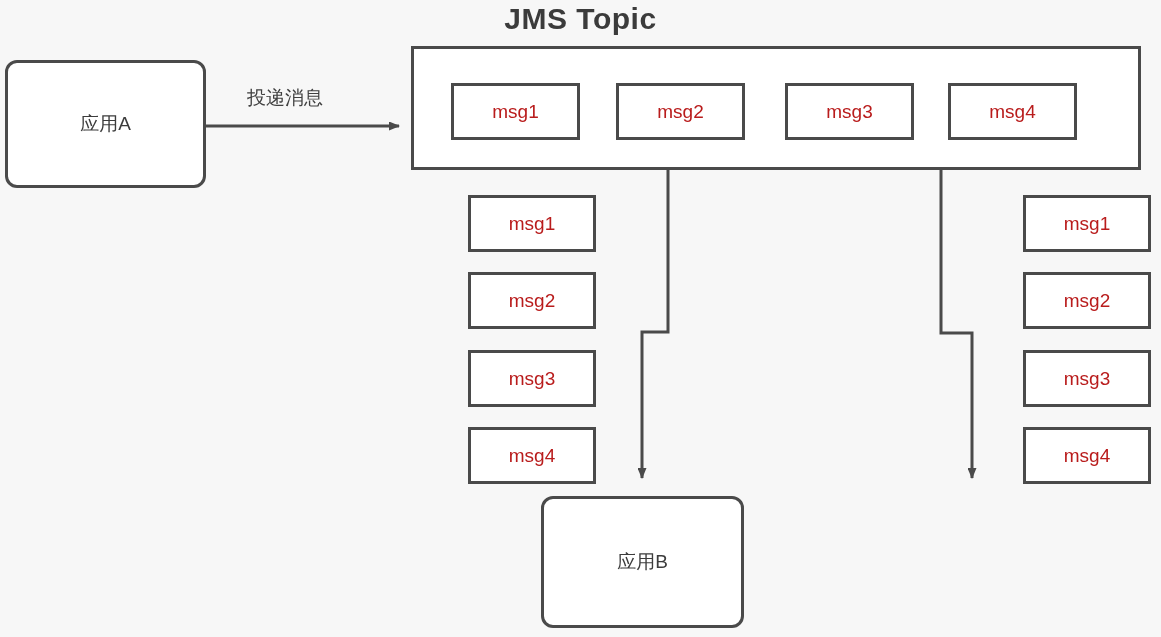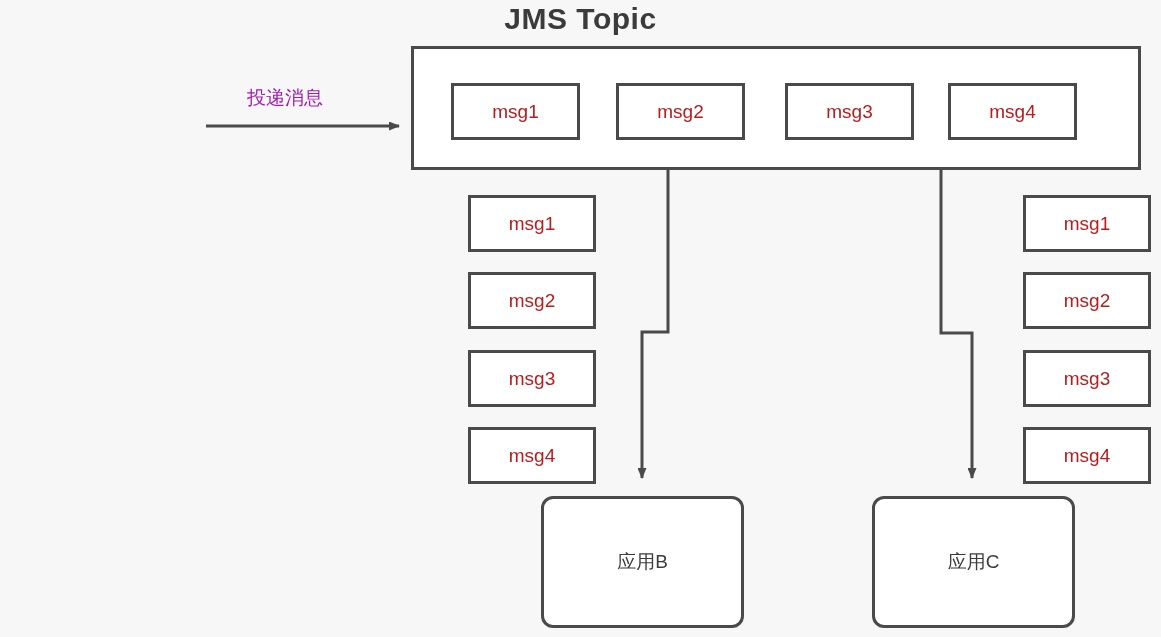--- a/index.html
+++ b/index.html
@@ -60,21 +60,21 @@
     justify-content: center;
   }
   .msg-box .label {
     font-size: 19px;
     color: #b91c1c;
   }
 
   .edge-label {
     position: absolute;
     font-size: 19px;
-    color: #a21caf;
+    color: #404040;
     white-space: nowrap;
   }
 
   svg.wires {
     position: absolute;
     left: 0;
     top: 0;
     width: 1161px;
     height: 637px;
     pointer-events: none;
@@ -91,20 +91,23 @@
     <defs>
       <marker id="arrowhead" markerWidth="11" markerHeight="9" refX="10" refY="4.5" orient="auto" markerUnits="userSpaceOnUse">
         <path d="M0,0 L11,4.5 L0,9 Z" fill="#4a4a4a"></path>
       </marker>
     </defs>
     <path d="M206,126 L399,126" fill="none" stroke="#4a4a4a" stroke-width="3" marker-end="url(#arrowhead)"></path>
     <path d="M668,168 L668,332 L642,332 L642,478" fill="none" stroke="#4a4a4a" stroke-width="3" marker-end="url(#arrowhead)"></path>
     <path d="M941,168 L941,333 L972,333 L972,478" fill="none" stroke="#4a4a4a" stroke-width="3" marker-end="url(#arrowhead)"></path>
   </svg>
 
+  <div class="app-box" style="left:5px; top:60px; width:201px; height:128px;">
+    <span class="label">应用A</span>
+  </div>
 
   <div class="edge-label" style="left:247px; top:85px;">投递消息</div>
 
   <div class="topic-box" style="left:411px; top:46px; width:730px; height:124px;"></div>
 
   <div class="msg-box" style="left:451px; top:83px; width:129px; height:57px;">
     <span class="label">msg1</span>
   </div>
   <div class="msg-box" style="left:616px; top:83px; width:129px; height:57px;">
     <span class="label">msg2</span>
@@ -139,17 +142,14 @@
     <span class="label">msg3</span>
   </div>
   <div class="msg-box" style="left:1023px; top:427px; width:128px; height:57px;">
     <span class="label">msg4</span>
   </div>
 
   <div class="app-box" style="left:541px; top:496px; width:203px; height:132px;text-align:center;">
     <span class="label">应用B</span>
   </div>
 
-  <div class="app-box" style="left:872px; top:496px; width:203px; height:132px;">
-    <span class="label">应用C</span>
-  </div>
 
 </div>
 
 </body></html>

